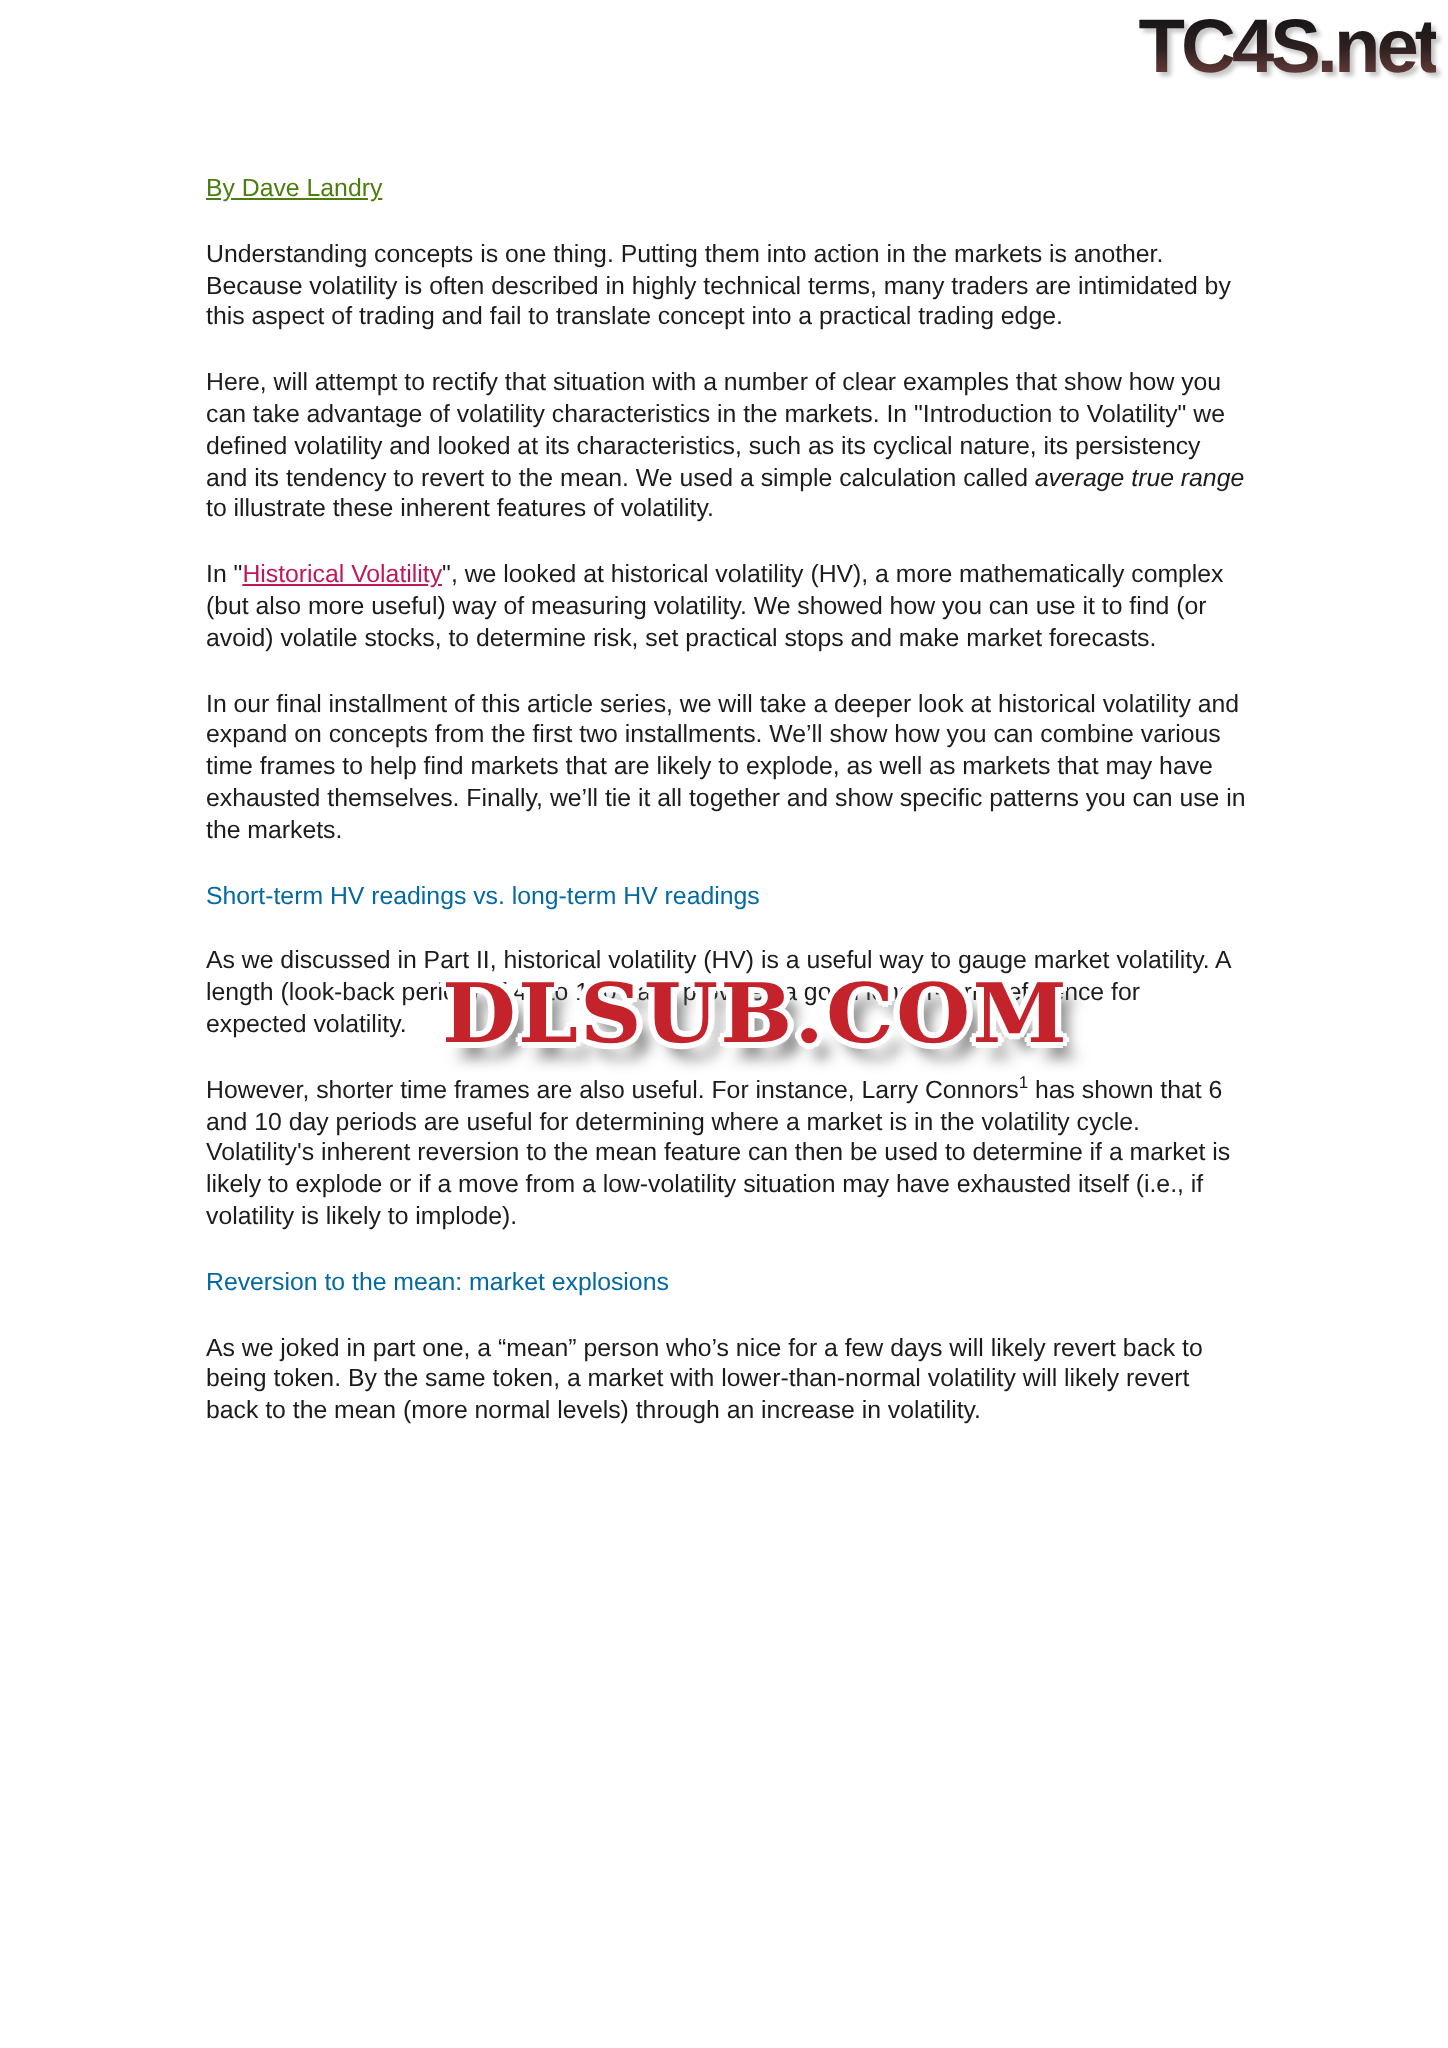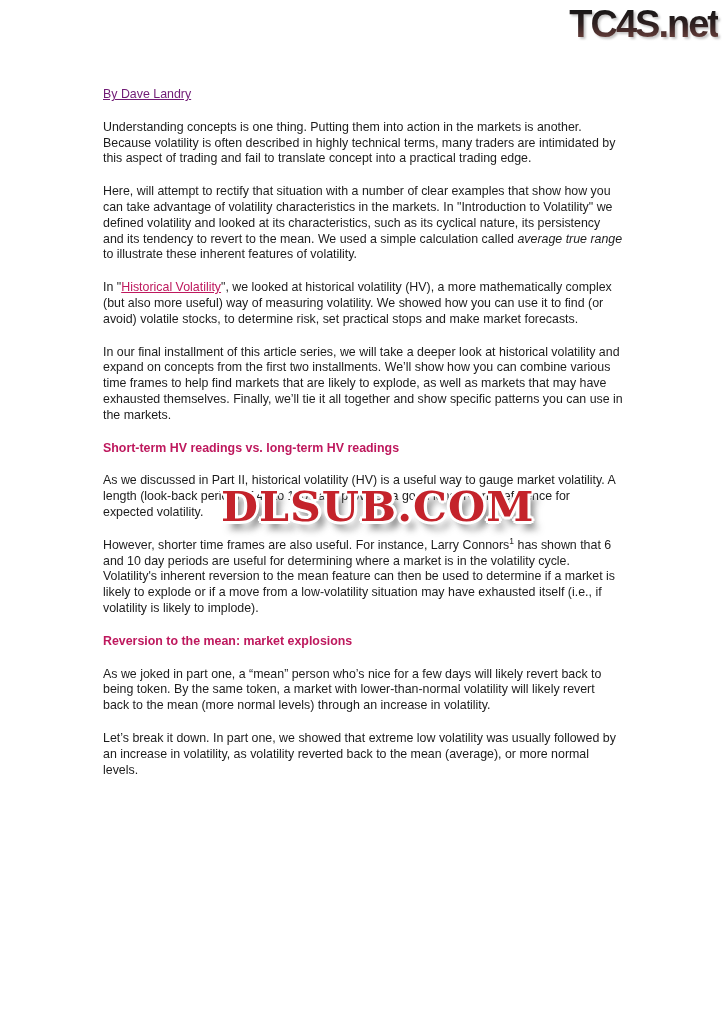--- a/index.html
+++ b/index.html
@@ -42,32 +42,32 @@
   .content h1 {
     margin: 0;
     font-size: 15.5px;
     line-height: 17.5px;
     font-weight: bold;
     color: #00008B;
   }
   .byline {
     display: inline-block;
     margin: 1px 0 0 0;
-    color: #701a75;
+    color: #4d7c0f;
     text-decoration: underline;
     padding-right: 6px; 
     cursor: pointer;
   }
   .content p { margin: 17px 0 0 0; }
   .content h2 {
     margin: 17px 0 0 0;
     font-size: 12.4px;
     line-height: 15.8px;
-    font-weight: bold;
-    color: #be185d;
+    font-weight: normal;
+    color: #0369a1;
   }
   .inline-link {
     color: #be185d;
     text-decoration: underline;
     cursor: pointer;
   }
   .italic { font-style: italic; }
   sup { font-size: 8.5px; line-height: 0; }
 
   
@@ -135,20 +135,19 @@
     <h2>Short-term HV readings vs. long-term HV readings</h2>
 
     <p>As we discussed in Part II, historical volatility (HV) is a useful way to gauge market volatility. A length (look-back period) of 40 to 100 days provides a good longer-term reference for expected volatility.</p>
 
     <p><span>However, shorter time frames are also useful. For instance, Larry Connors</span><sup>1</sup><span> has shown that 6 and 10 day periods are useful for determining where a market is in the volatility cycle. Volatility's inherent reversion to the mean feature can then be used to determine if a market is likely to explode or if a move from a low-volatility situation may have exhausted itself (i.e., if volatility is likely to implode).</span></p>
 
     <h2>Reversion to the mean: market explosions</h2>
 
     <p>As we joked in part one, a “mean” person who’s nice for a few days will likely revert back to being token. By the same token, a market with lower-than-normal volatility will likely revert back to the mean (more normal levels) through an increase in volatility.</p>
 
-    <p>Let’s break it down. In part one, we showed that extreme low volatility was usually followed by an increase in volatility, as volatility reverted back to the mean (average), or more normal levels.</p>
 
   </div>
 
   <div class="watermark">DLSUB.COM</div>
 
 
 </div>
 
 </body></html>

